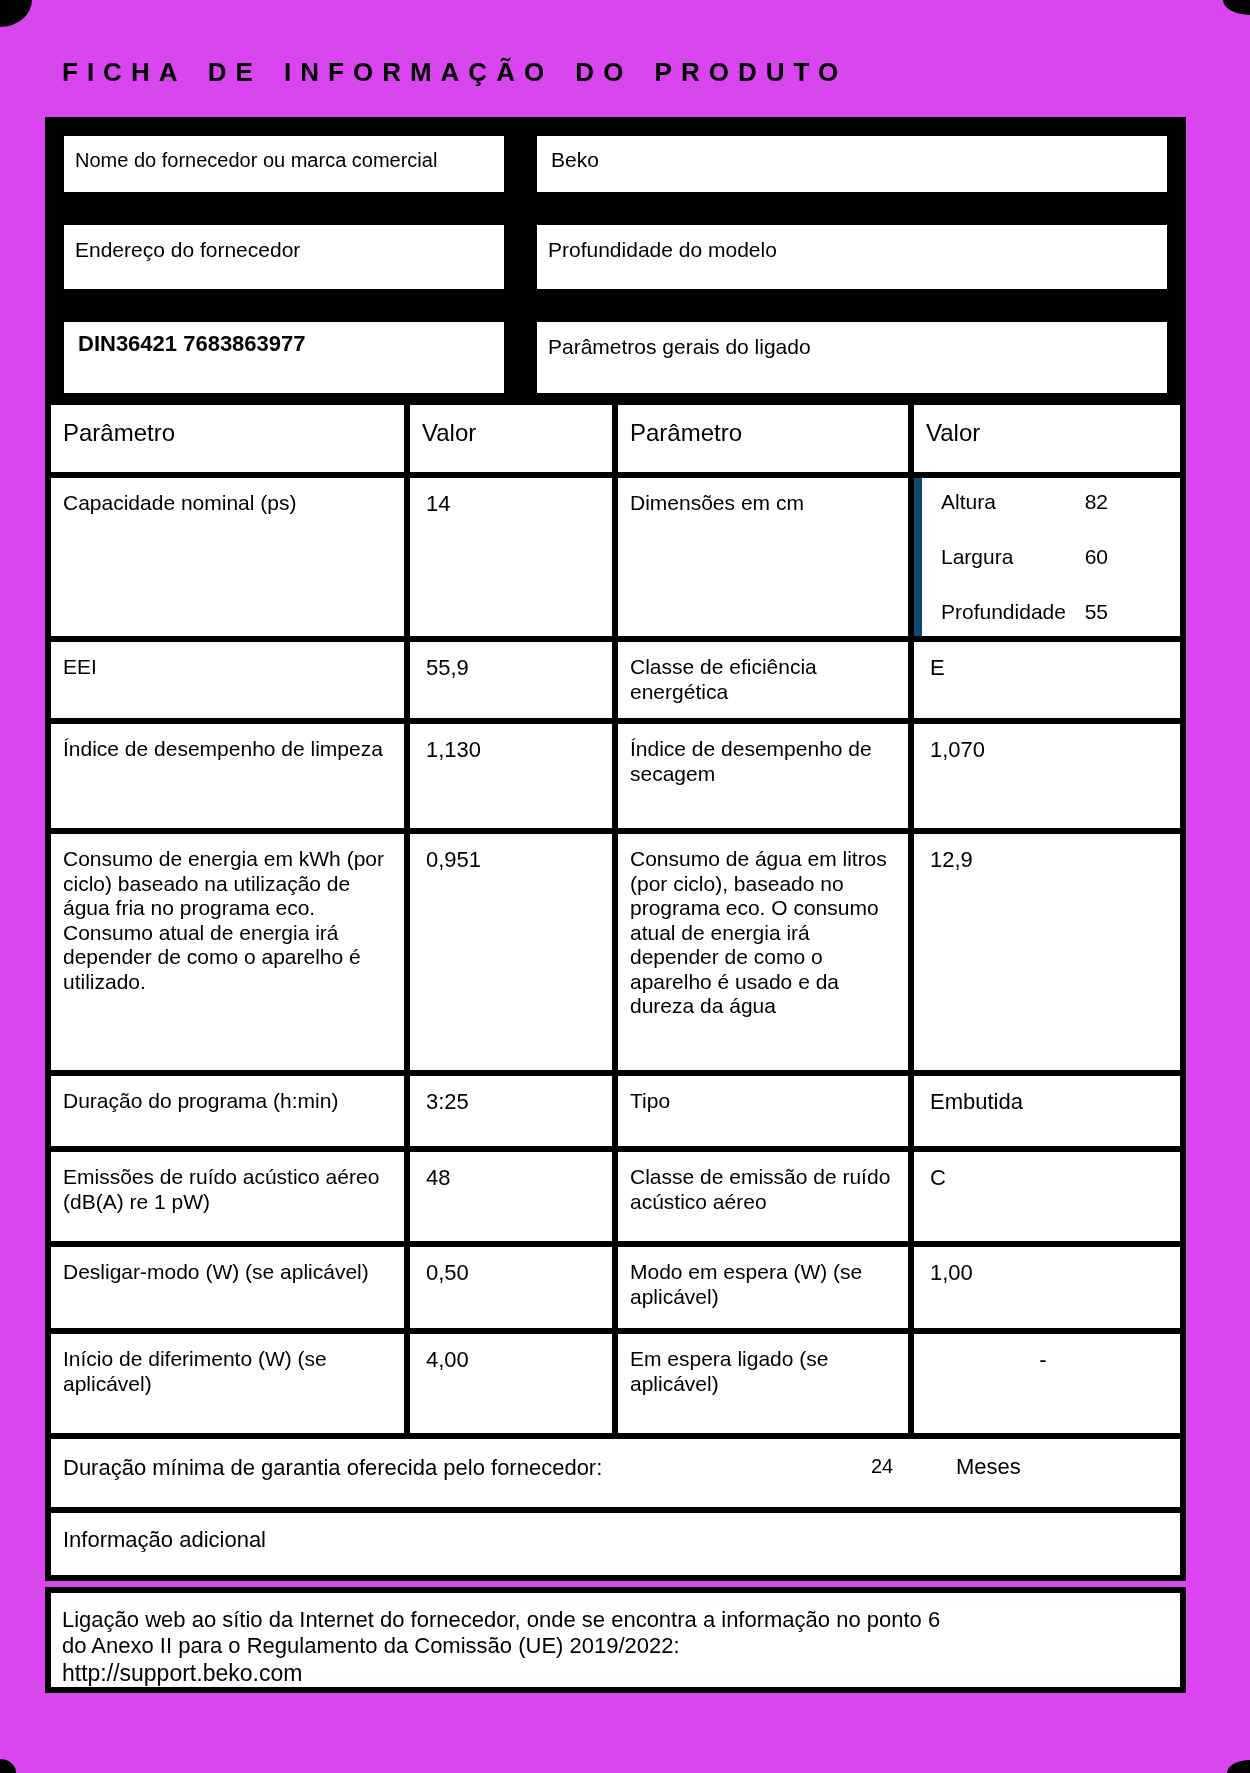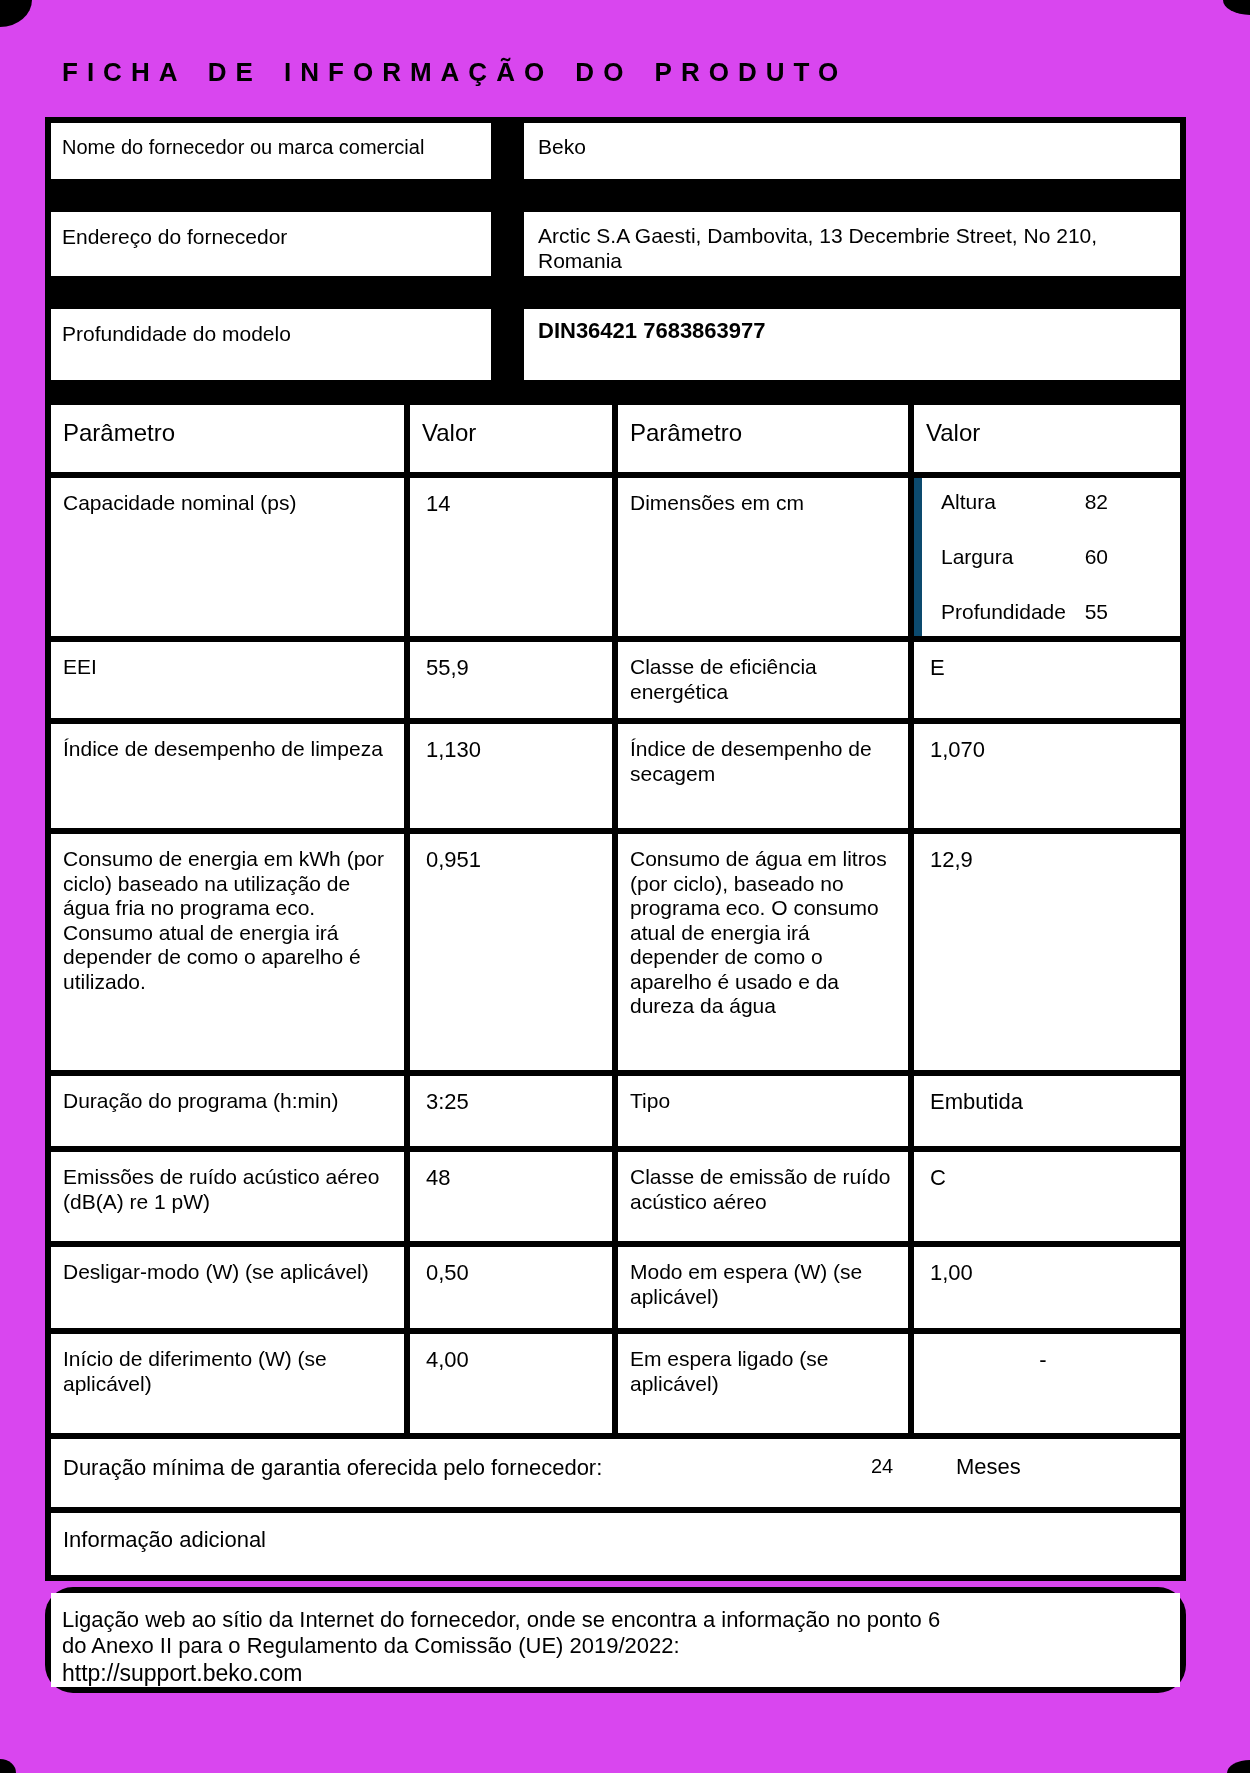--- a/index.html
+++ b/index.html
@@ -11,21 +11,21 @@
     position:absolute; left:62px; top:57px;
     font-size:26px; font-weight:bold; letter-spacing:9px; word-spacing:6px;
     color:#000;
   }
 
   .tbl { position:absolute; left:45px; width:1141px; background:#000; display:grid; }
 
   .tbl .cell { background:#fff; overflow:hidden; }
 
   
-  .sup { top:117px; padding:6px; grid-gap:6px;
+  .sup { top:117px; padding:19px; grid-gap:6px;
          grid-template-columns:440px 1fr;
          grid-template-rows:56px 64px 71px 61px;gap:33px; }
   .sup .lbl { font-size:21px; padding:13px 10px 0 11px; line-height:1.15; }
   .sup .lbl.small { font-size:20px; }
   .sup .val { font-size:21px; padding:12px 10px 0 14px; line-height:1.18; white-space:pre-line; }
   .sup .val.model { font-weight:bold; font-size:22px; padding-top:9px; }
 
   
   .par { top:405px; padding:0 6px 6px 6px; grid-gap:6px;
          grid-template-columns:353px 202px 290px 266px;
@@ -40,21 +40,21 @@
   .dim-cell { background:#000; display:grid; grid-template-rows:1fr 1fr 1fr; grid-gap:6px;
               border-left:8px solid #0c4a6e; padding:0; }
   .dim-row { background:#fff; display:flex; align-items:center;
              justify-content:space-between; padding:0 72px 0 19px; font-size:21px; }
 
   .warranty-label { font-size:22px; padding:16px 8px 0 12px; }
   .warranty-num { position:absolute; left:820px; top:16px; font-size:20px; }
   .warranty-unit { position:absolute; left:905px; top:15px; font-size:22px; }
 
   
-  .web { top:1587px; padding:6px; grid-gap:6px; grid-template-columns:1fr; grid-template-rows:1fr;border-radius:28px; }
+  .web { top:1587px; padding:6px; grid-gap:6px; grid-template-columns:1fr; grid-template-rows:1fr; }
   .web .cell { padding:14px 10px 0 11px; }
   .wl-text { font-size:22px; line-height:1.2; white-space:pre-line; }
   .wl-url { font-size:23px; }
 
   
   .mark { position:absolute; background:#000; }
   .mark.tl { left:0; top:0; width:32px; height:27px; border-bottom-right-radius:100%; }
   .mark.tr { right:0; top:0; width:27px; height:15px; border-bottom-left-radius:100%; }
   .mark.bl { left:0; bottom:0; width:16px; height:14px; border-top-right-radius:100%; }
   .mark.br { right:0; bottom:0; width:23px; height:13px; border-top-left-radius:100%; }
@@ -69,22 +69,20 @@
   <div class="mark bl"></div>
   <div class="mark br"></div>
 
   <div class="doc-title">FICHA DE INFORMAÇÃO DO PRODUTO</div>
 
   <div class="tbl sup">
     <div class="cell lbl small">Nome do fornecedor ou marca comercial</div>
     <div class="cell val">Beko</div>
 
     <div class="cell lbl">Endereço do fornecedor</div>
-    <div class="cell val">Arctic S.A  Gaesti, Dambovita, 13 Decembrie Street, No 210,
-Romania</div>
 
     <div class="cell lbl">Profundidade do modelo</div>
     <div class="cell val model">DIN36421 7683863977</div>
 
     <div class="cell lbl">Parâmetros gerais do ligado</div>
     <div class="cell val"></div>
   </div>
 
   <div class="tbl par">
 

